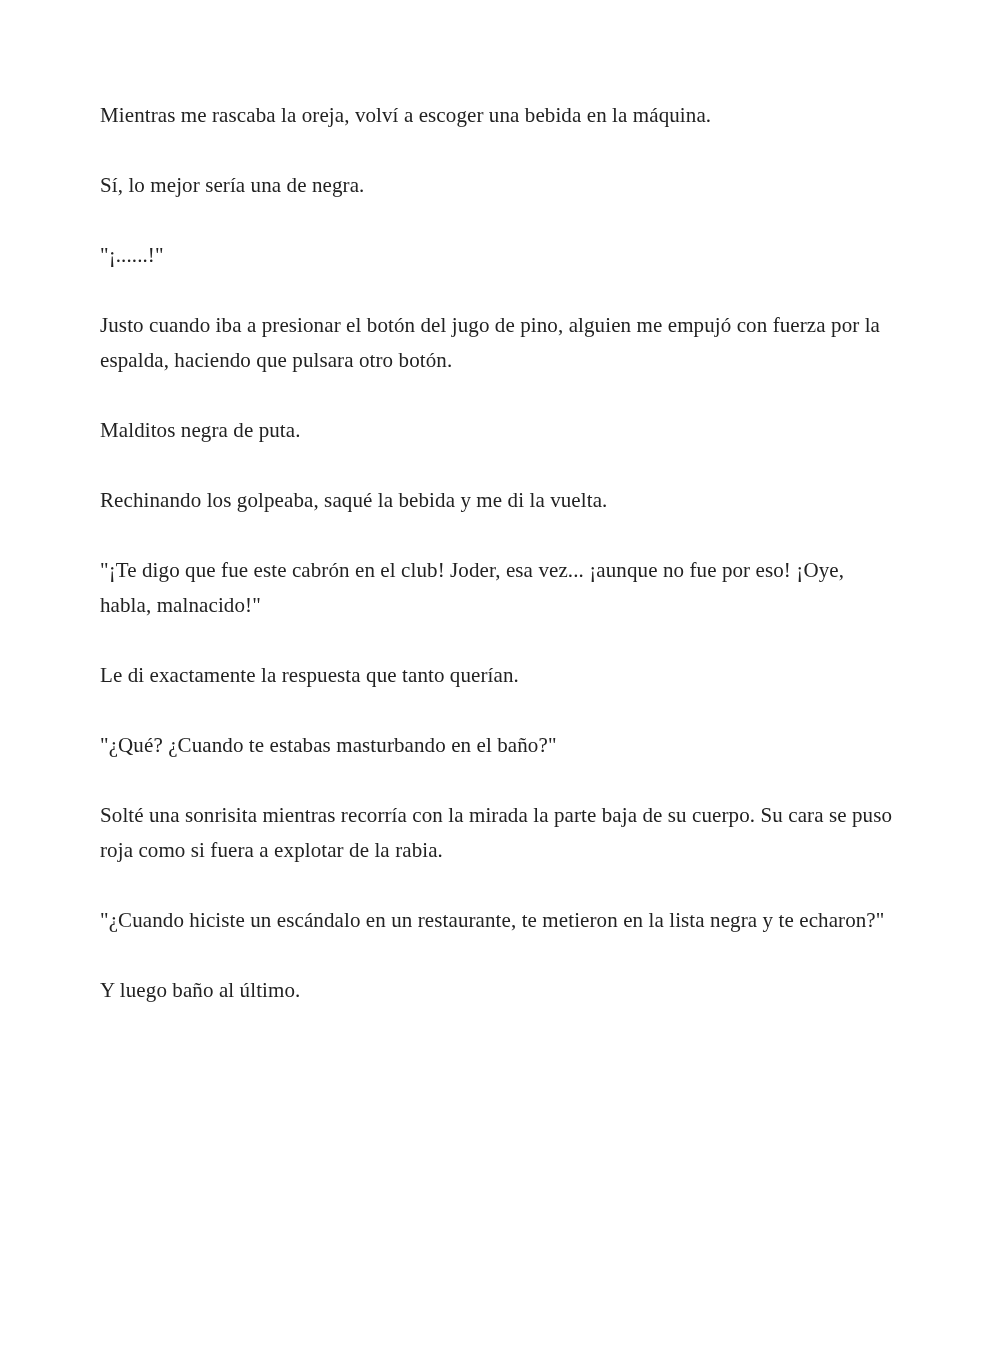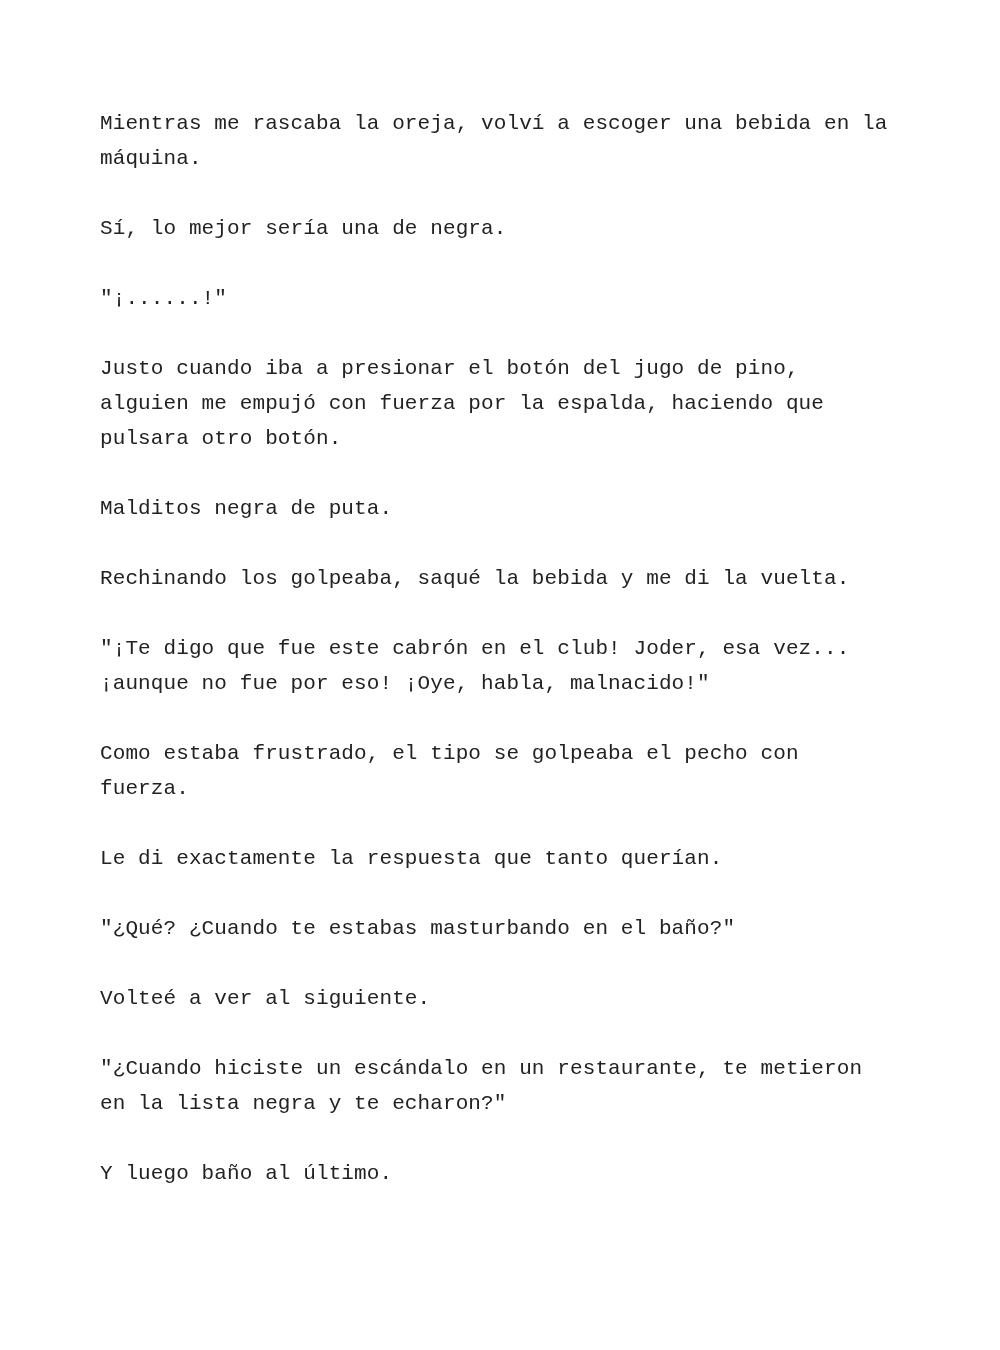--- a/index.html
+++ b/index.html
@@ -18,35 +18,33 @@
       left: 100px;
       top: 98px;
       width: 800px;
       color: #222222;
       font-family: "Liberation Serif", "DejaVu Serif", serif;
       font-size: 21px;
       line-height: 35px;
       letter-spacing: 0.1px;
     }
     .para {
-      margin: 8px 0 35px 0;
+      margin: 0 0 35px 0;
       padding: 0;
-      font-family: Liberation Mono, monospace;
     }
   </style>
 </head>
 <body>
 
 <div class="page">
   <p class="para">Mientras me rascaba la oreja, volví a escoger una bebida en la máquina.</p>
   <p class="para">Sí, lo mejor sería una de negra.</p>
   <p class="para">"¡......!"</p>
   <p class="para">Justo cuando iba a presionar el botón del jugo de pino, alguien me empujó con fuerza por la espalda, haciendo que pulsara otro botón.</p>
   <p class="para">Malditos negra de puta.</p>
   <p class="para">Rechinando los golpeaba, saqué la bebida y me di la vuelta.</p>
   <p class="para">"¡Te digo que fue este cabrón en el club! Joder, esa vez... ¡aunque no fue por eso! ¡Oye, habla, malnacido!"</p>
-  <p class="para">Como estaba frustrado, el tipo se golpeaba el pecho con fuerza.</p>
   <p class="para">Le di exactamente la respuesta que tanto querían.</p>
   <p class="para">"¿Qué? ¿Cuando te estabas masturbando en el baño?"</p>
-  <p class="para">Volteé a ver al siguiente.</p>
+  <p class="para">Solté una sonrisita mientras recorría con la mirada la parte baja de su cuerpo. Su cara se puso roja como si fuera a explotar de la rabia.</p>
   <p class="para">"¿Cuando hiciste un escándalo en un restaurante, te metieron en la lista negra y te echaron?"</p>
   <p class="para">Y luego baño al último.</p>
 </div>
 
 </body></html>

